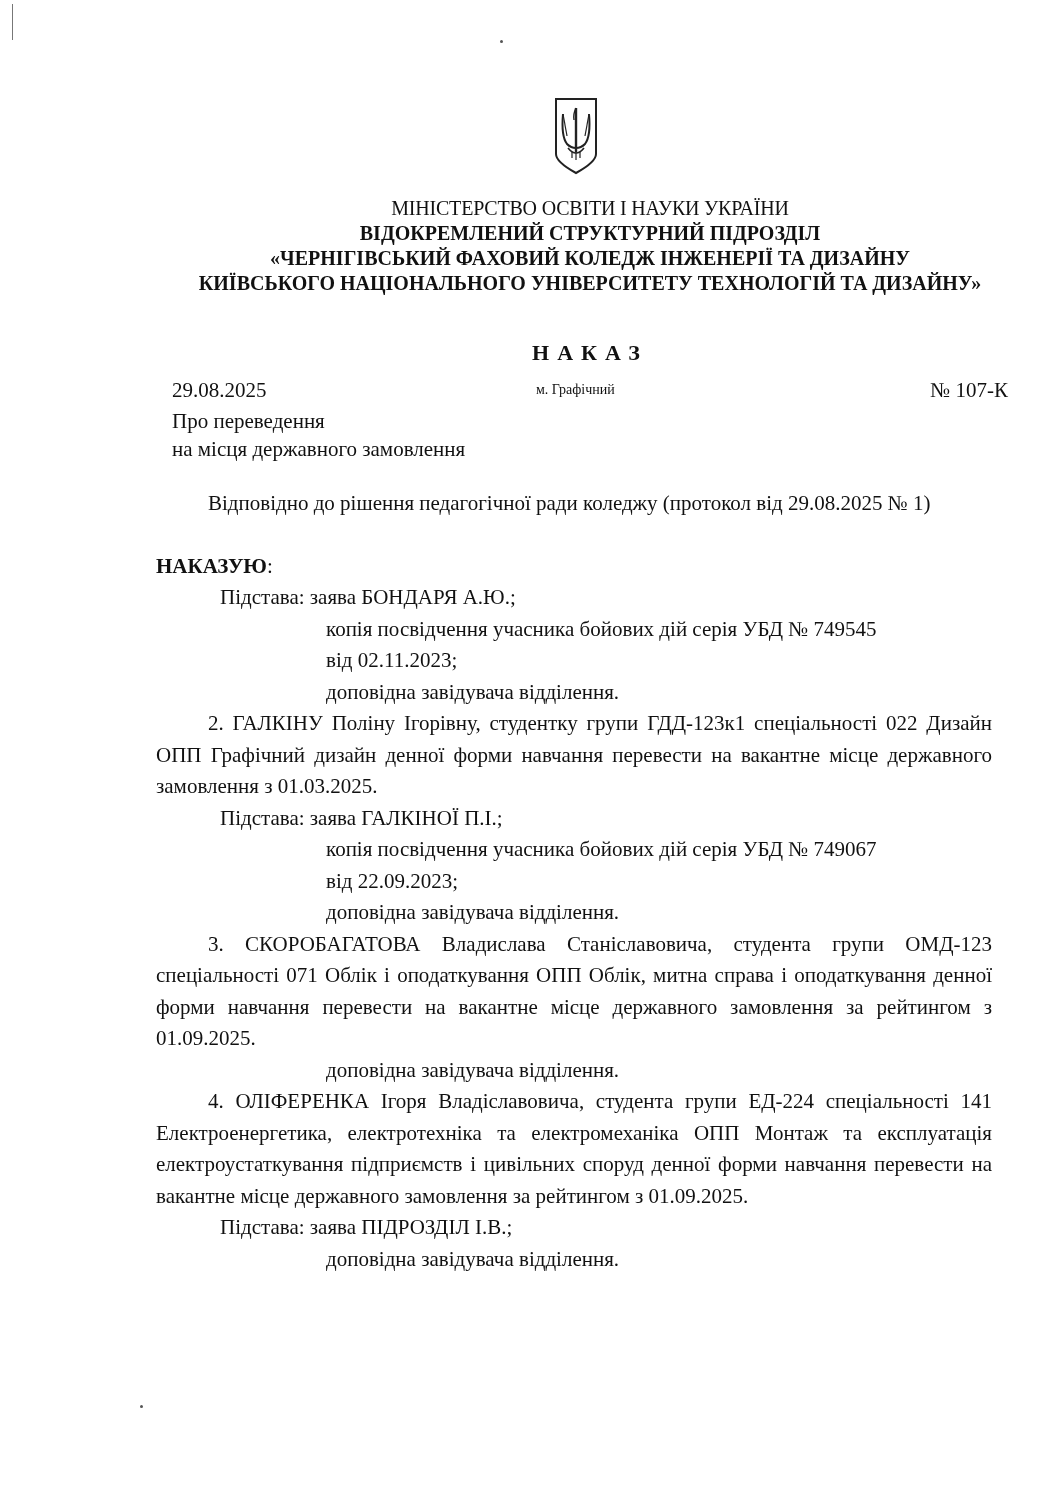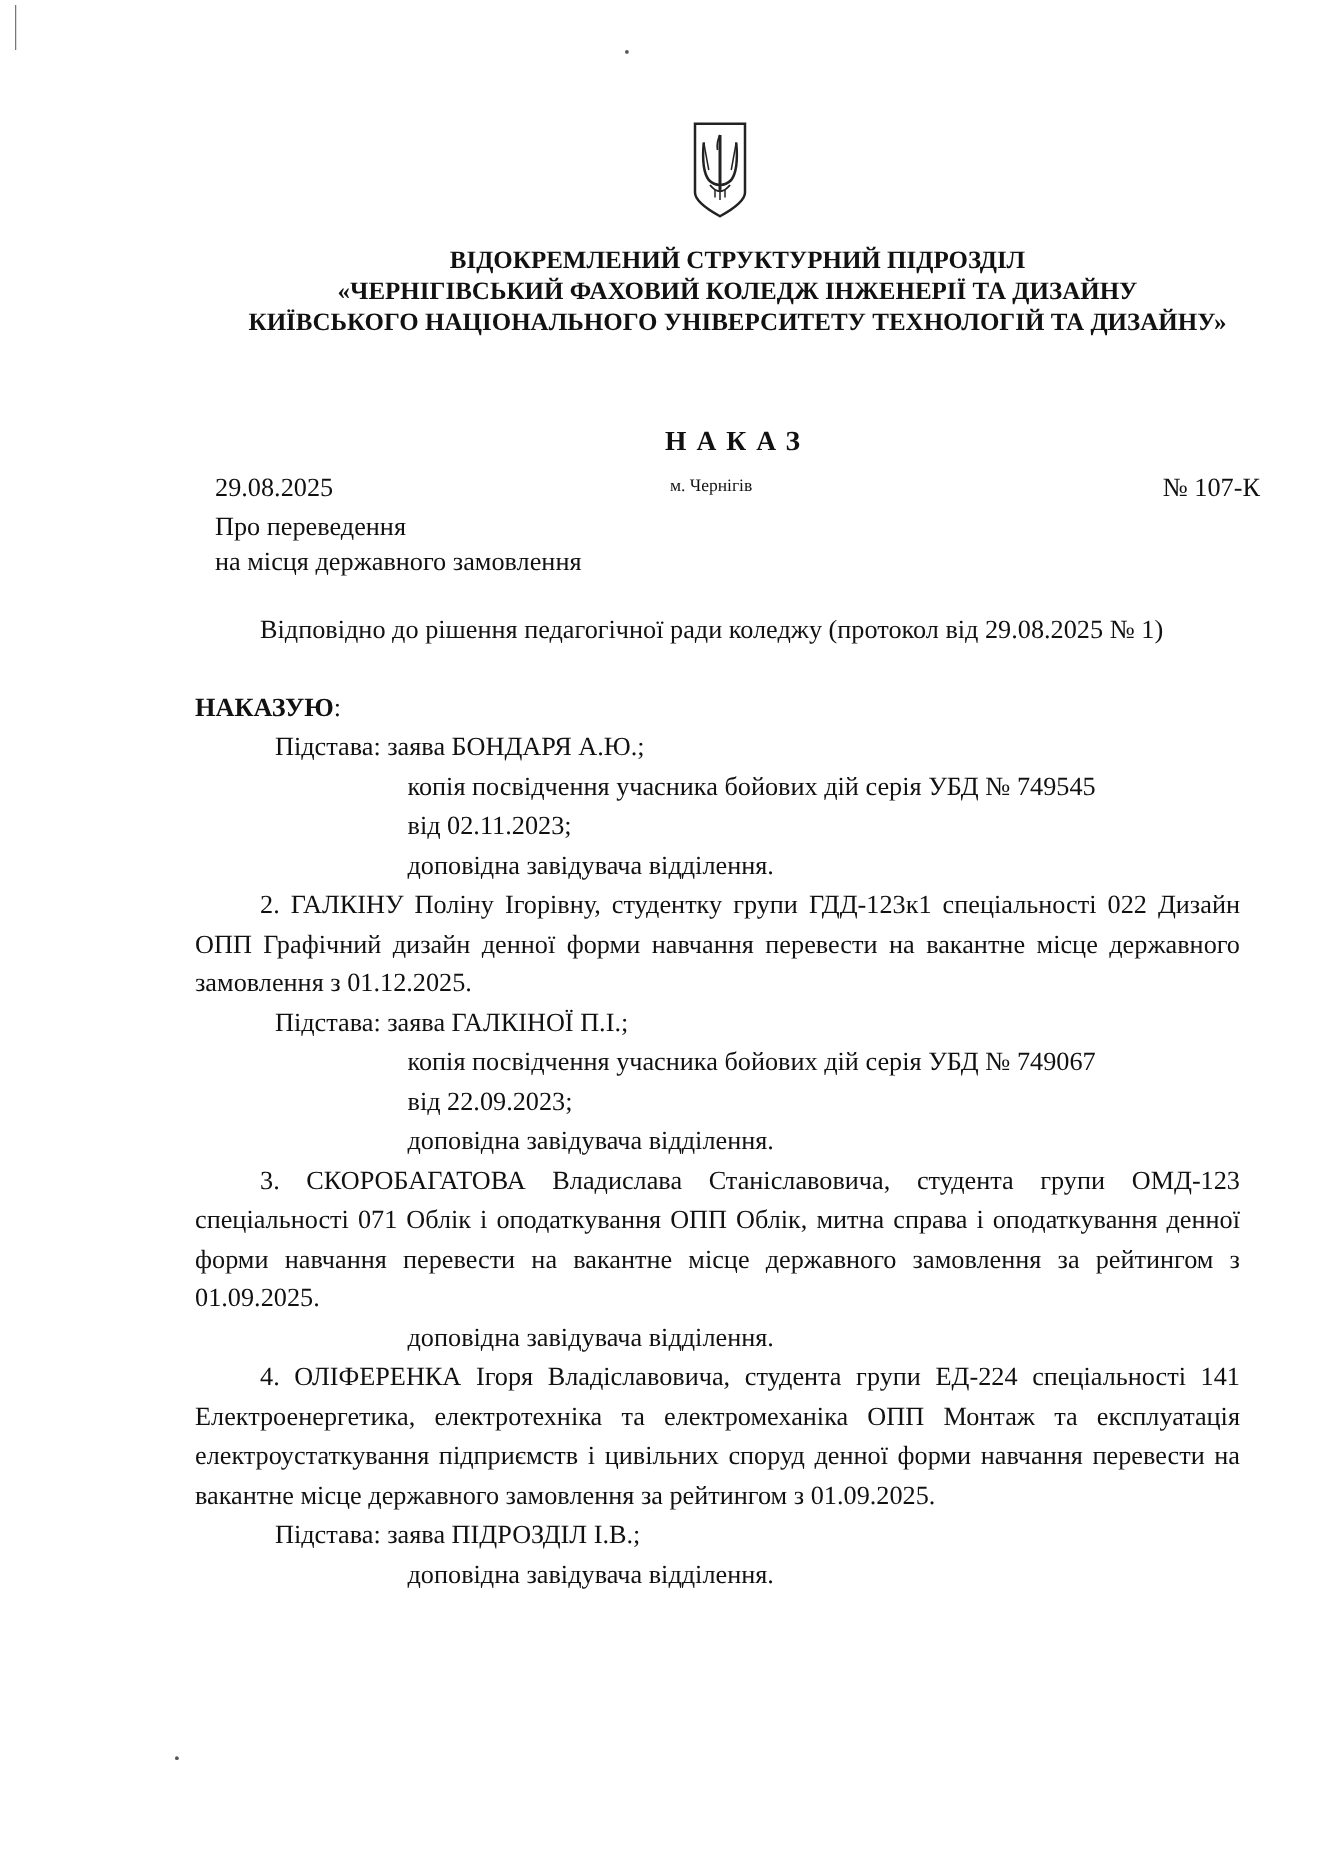--- a/index.html
+++ b/index.html
@@ -45,49 +45,50 @@
     <path d="M23 12 Q20 18 21 24" stroke="#222" stroke-width="1.4" fill="none"></path>
     <path d="M10 18 Q8 40 14 48 Q18 52 23 52" stroke="#222" stroke-width="2" fill="none"></path>
     <path d="M36 18 Q38 40 32 48 Q28 52 23 52" stroke="#222" stroke-width="2" fill="none"></path>
     <path d="M10 18 L14 40" stroke="#222" stroke-width="1.2" fill="none"></path>
     <path d="M36 18 L32 40" stroke="#222" stroke-width="1.2" fill="none"></path>
     <path d="M15 52 Q23 62 31 52" stroke="#222" stroke-width="1.6" fill="none"></path>
     <path d="M19 56 L19 62 M23 56 L23 64 M27 56 L27 62" stroke="#222" stroke-width="1.2"></path>
   </svg>
 
   <div class="header">
+    <div class="l1">МІНІСТЕРСТВО ОСВІТИ І НАУКИ УКРАЇНИ</div>
     <div class="b">ВІДОКРЕМЛЕНИЙ СТРУКТУРНИЙ ПІДРОЗДІЛ</div>
     <div class="b">«ЧЕРНІГІВСЬКИЙ ФАХОВИЙ КОЛЕДЖ ІНЖЕНЕРІЇ ТА ДИЗАЙНУ</div>
     <div class="b">КИЇВСЬКОГО НАЦІОНАЛЬНОГО УНІВЕРСИТЕТУ ТЕХНОЛОГІЙ ТА ДИЗАЙНУ»</div>
   </div>
 
   <div class="nakaz">НАКАЗ</div>
 
   <div class="row-date">
     <span class="date">29.08.2025</span>
-    <span class="city">м. Чернігів</span>
+    <span class="city">м. Графічний</span>
     <span class="num">№ 107-К</span>
   </div>
 
   <div class="subject">
     <div>Про переведення</div>
     <div>на місця державного замовлення</div>
   </div>
 
   <div class="body">
     <p class="p just indent">Відповідно до рішення педагогічної ради коледжу (протокол від 29.08.2025 № 1)</p>
     <div class="gap"></div>
     <p class="p"><span class="bold">НАКАЗУЮ</span><span>:</span></p>
 
     <p class="p basis">Підстава: заява БОНДАРЯ А.Ю.;</p>
     <p class="p basis-sub">копія посвідчення учасника бойових дій серія УБД № 749545</p>
     <p class="p basis-sub">від 02.11.2023;</p>
     <p class="p basis-sub">доповідна завідувача відділення.</p>
 
-    <p class="p just indent">2. ГАЛКІНУ Поліну Ігорівну, студентку групи ГДД-123к1 спеціальності 022 Дизайн ОПП Графічний дизайн денної форми навчання перевести на вакантне місце державного замовлення з 01.12.2025.</p>
+    <p class="p just indent">2. ГАЛКІНУ Поліну Ігорівну, студентку групи ГДД-123к1 спеціальності 022 Дизайн ОПП Графічний дизайн денної форми навчання перевести на вакантне місце державного замовлення з 01.03.2025.</p>
     <p class="p basis">Підстава: заява ГАЛКІНОЇ П.І.;</p>
     <p class="p basis-sub">копія посвідчення учасника бойових дій серія УБД № 749067</p>
     <p class="p basis-sub">від 22.09.2023;</p>
     <p class="p basis-sub">доповідна завідувача відділення.</p>
 
     <p class="p just indent">3. СКОРОБАГАТОВА Владислава Станіславовича, студента групи ОМД-123 спеціальності 071 Облік і оподаткування ОПП Облік, митна справа і оподаткування денної форми навчання перевести на вакантне місце державного замовлення за рейтингом з 01.09.2025.</p>
     <p class="p basis-sub">доповідна завідувача відділення.</p>
 
     <p class="p just indent">4. ОЛІФЕРЕНКА Ігоря Владіславовича, студента групи ЕД-224 спеціальності 141 Електроенергетика, електротехніка та електромеханіка ОПП Монтаж та експлуатація електроустаткування підприємств і цивільних споруд денної форми навчання перевести на вакантне місце державного замовлення за рейтингом з 01.09.2025.</p>
     <p class="p basis">Підстава: заява ПІДРОЗДІЛ І.В.;</p>

